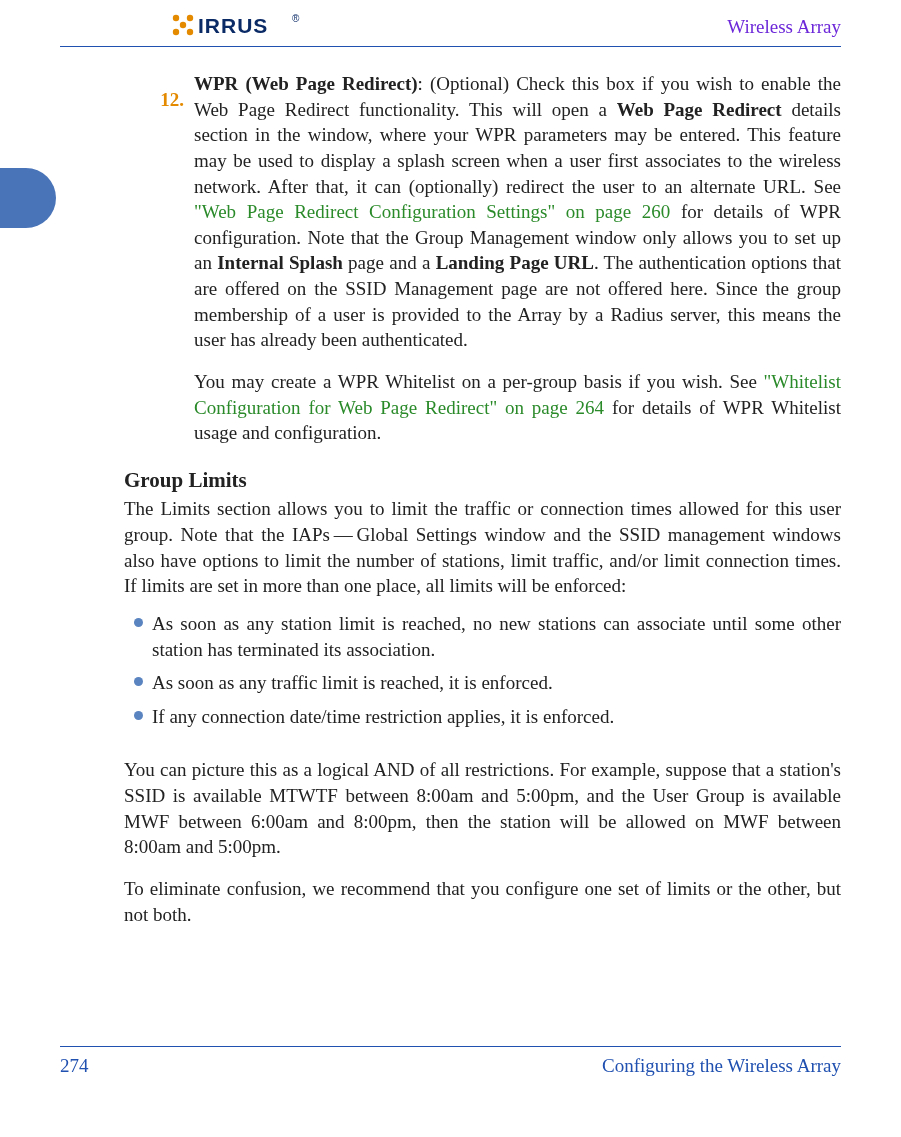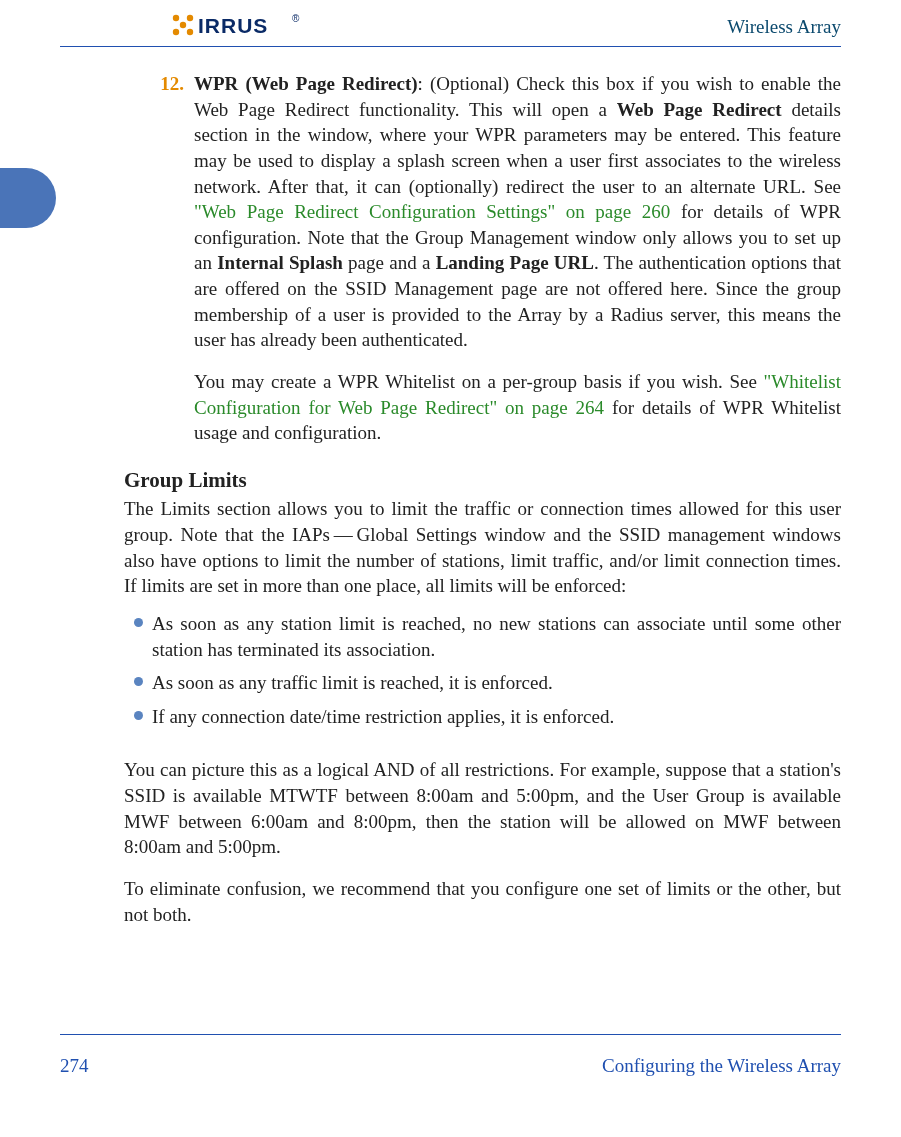--- a/index.html
+++ b/index.html
@@ -25,41 +25,42 @@
     padding-left: 110px; 
     padding-right: 0;
     border-bottom: 1px solid #2050b0;
     padding-bottom: 4px;
   }
   .logo {
     display: flex;
     align-items: center;
   }
   .doc-title {
-    color: #0c4a6e;
+    color: #6d28d9;
     font-size: 19px;
   }
   .content {
     padding-top: 24px;
     font-size: 19px;
     line-height: 1.35;
   }
   .item-row {
     display: flex;
     padding-left: 82px; 
   }
   
   .item-row { padding-left: 90px; }
   .item-num {
     width: 34px;
     flex: 0 0 auto;
     text-align: right;
     color: #e48a00;
     font-weight: 600;
     font-size: 19px;
+    margin-top: 16px;
   }
   .item-body {
     flex: 1 1 auto;
     padding-left: 10px;
     text-align: justify;
   }
   .bold { font-weight: 700; }
   .link { color: #2a8a2a; }
   .para2 {
     margin-top: 16px;
@@ -103,21 +104,21 @@
     text-align: justify;
   }
   .body-block.mt { margin-top: 28px; }
   .body-block.mt2 { margin-top: 16px; }
   .footer-rule {
     position: absolute;
     left: 60px;
     right: 60px;
     bottom: 60px;
     border-top: 1px solid #2050b0;
-    padding-top: 20px;
+    padding-top: 8px;
     display: flex;
     justify-content: space-between;
     font-size: 19px;
   }
   .footer-rule .pn { color: #2050b0; }
   .footer-rule .sec { color: #2050b0; }
   .side-tab {
     position: absolute;
     left: 0;
     top: 168px;

